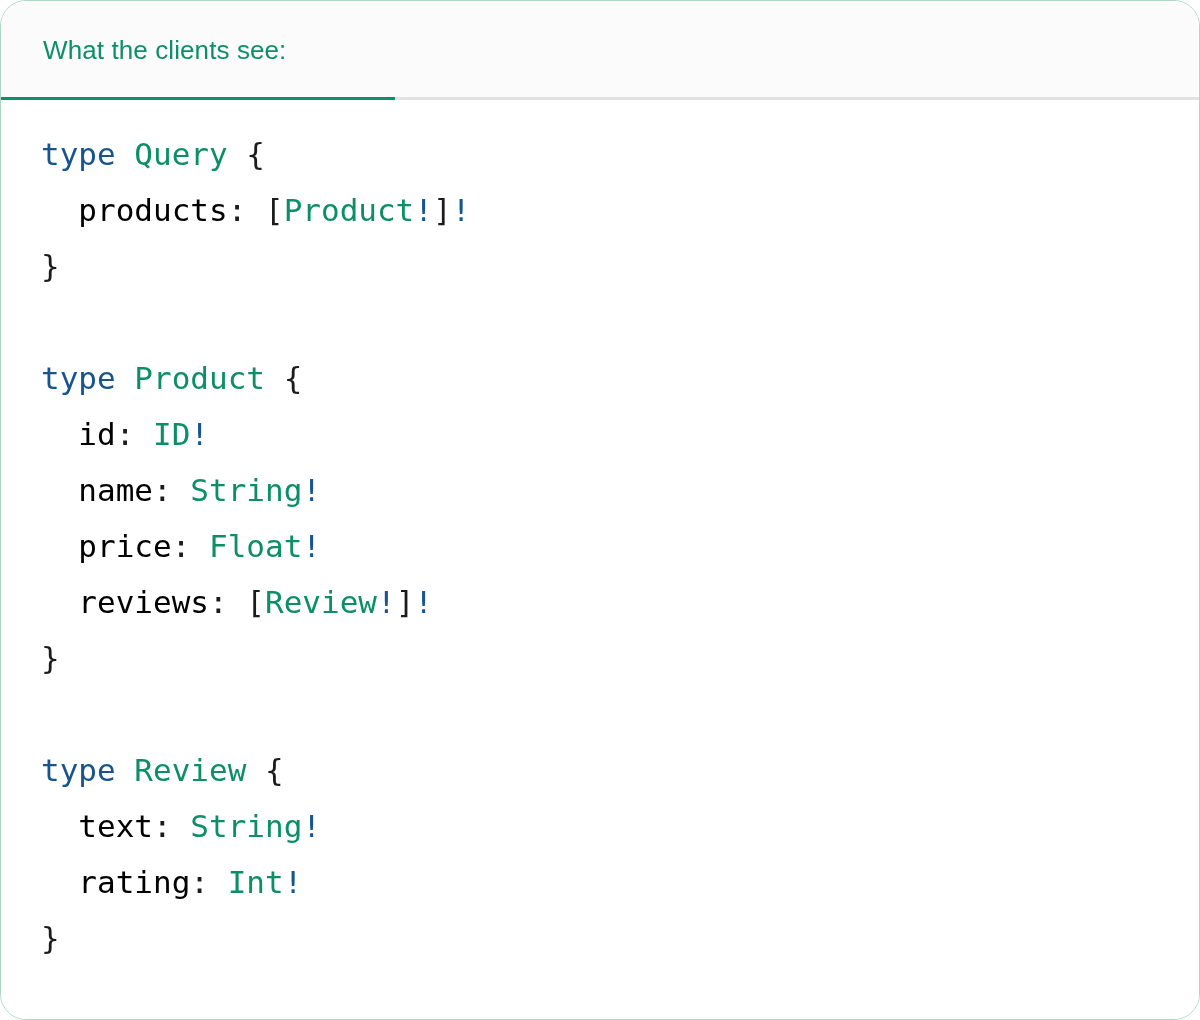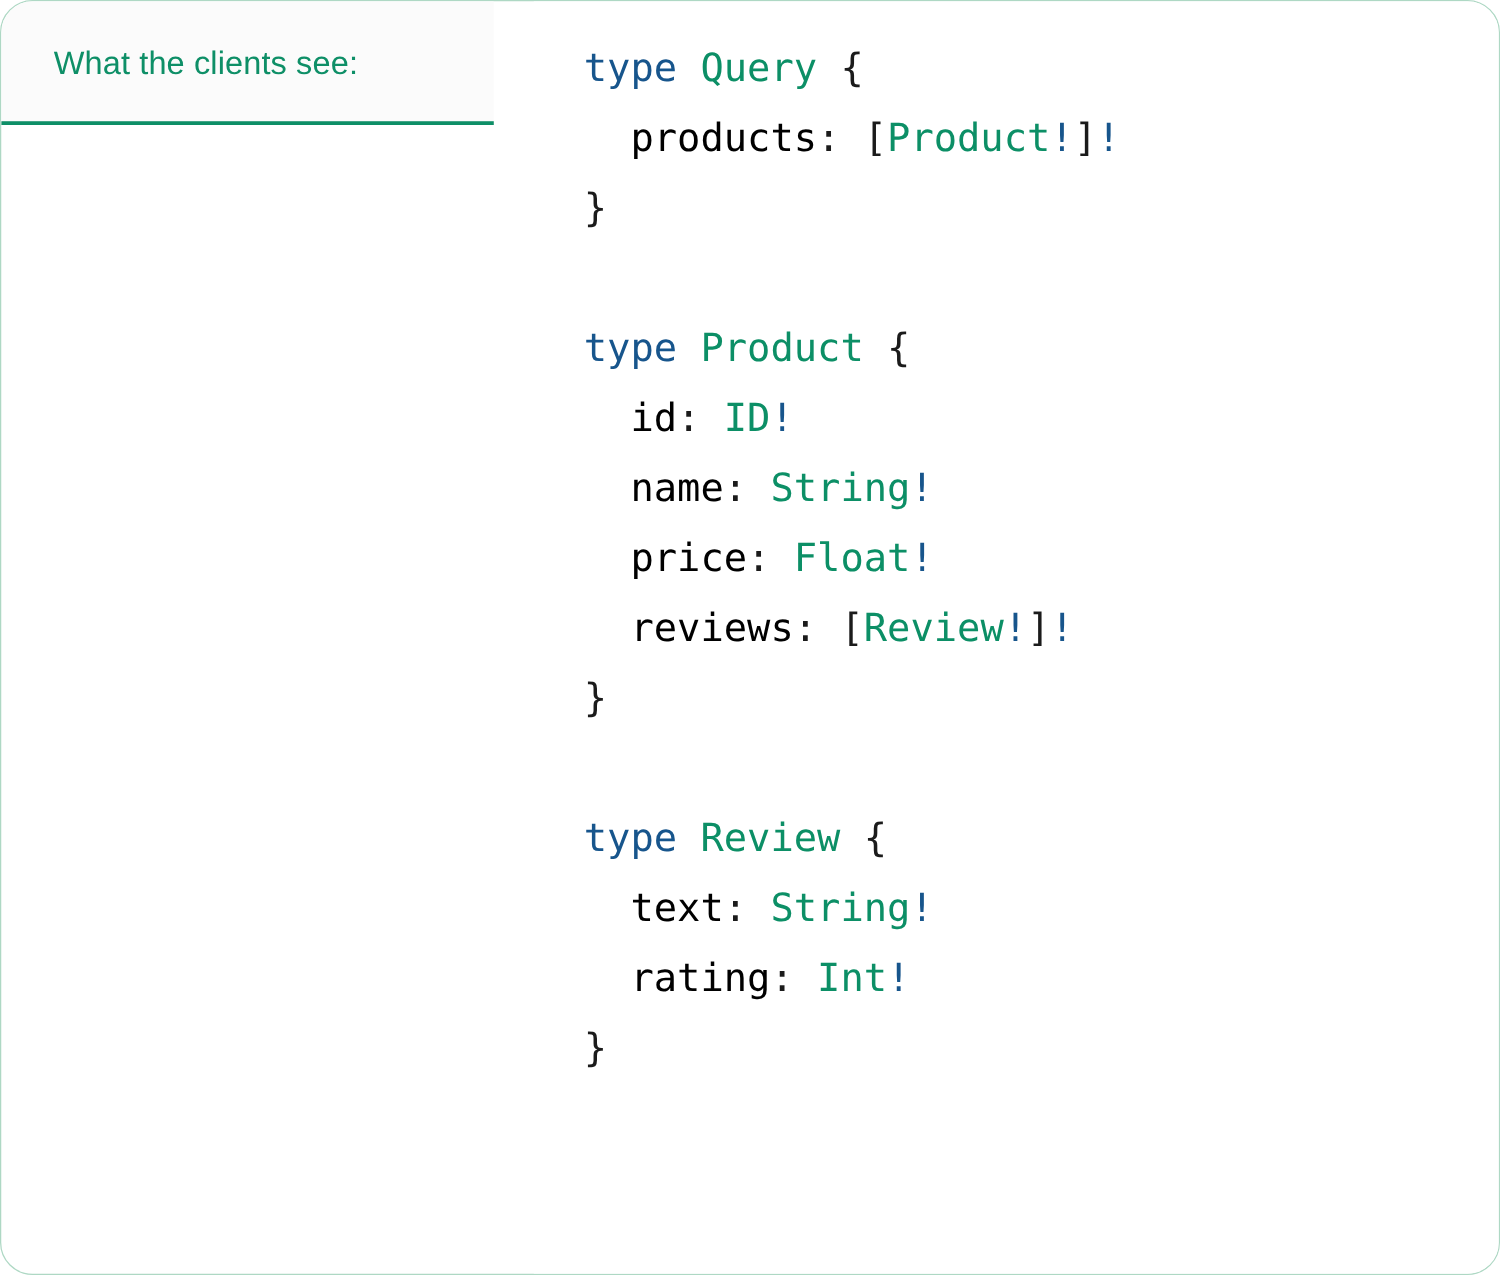--- a/index.html
+++ b/index.html
@@ -20,21 +20,21 @@
   .panel {
     position: relative;
     box-sizing: border-box;
     width: 1200px;
     height: 1020px;
     background: #ffffff;
     border: 1px solid #aed8c4;
     border-radius: 26px;
     overflow: hidden;
     display: flex;
-    flex-direction: row;
+    flex-direction: column;
   }
 
   
   .tabbar {
     position: relative;
     box-sizing: border-box;
     height: 99px;
     flex: 0 0 99px;
     background: #fbfbfb;
     display: flex;
@@ -87,21 +87,20 @@
     height: 3px;
     background: #0e8f67;
   }
 
   
   .code-pane {
     flex: 1 1 auto;
     background: #ffffff;
     padding: 26px 0 0 0;
     overflow: hidden;
-    margin-left: 32px;
   }
 
   .code {
     margin: 0;
     padding: 0 0 0 40px;
     font-family: "DejaVu Sans Mono", monospace;
     font-size: 31px;
     line-height: 56px;
     white-space: pre;
     tab-size: 2;

